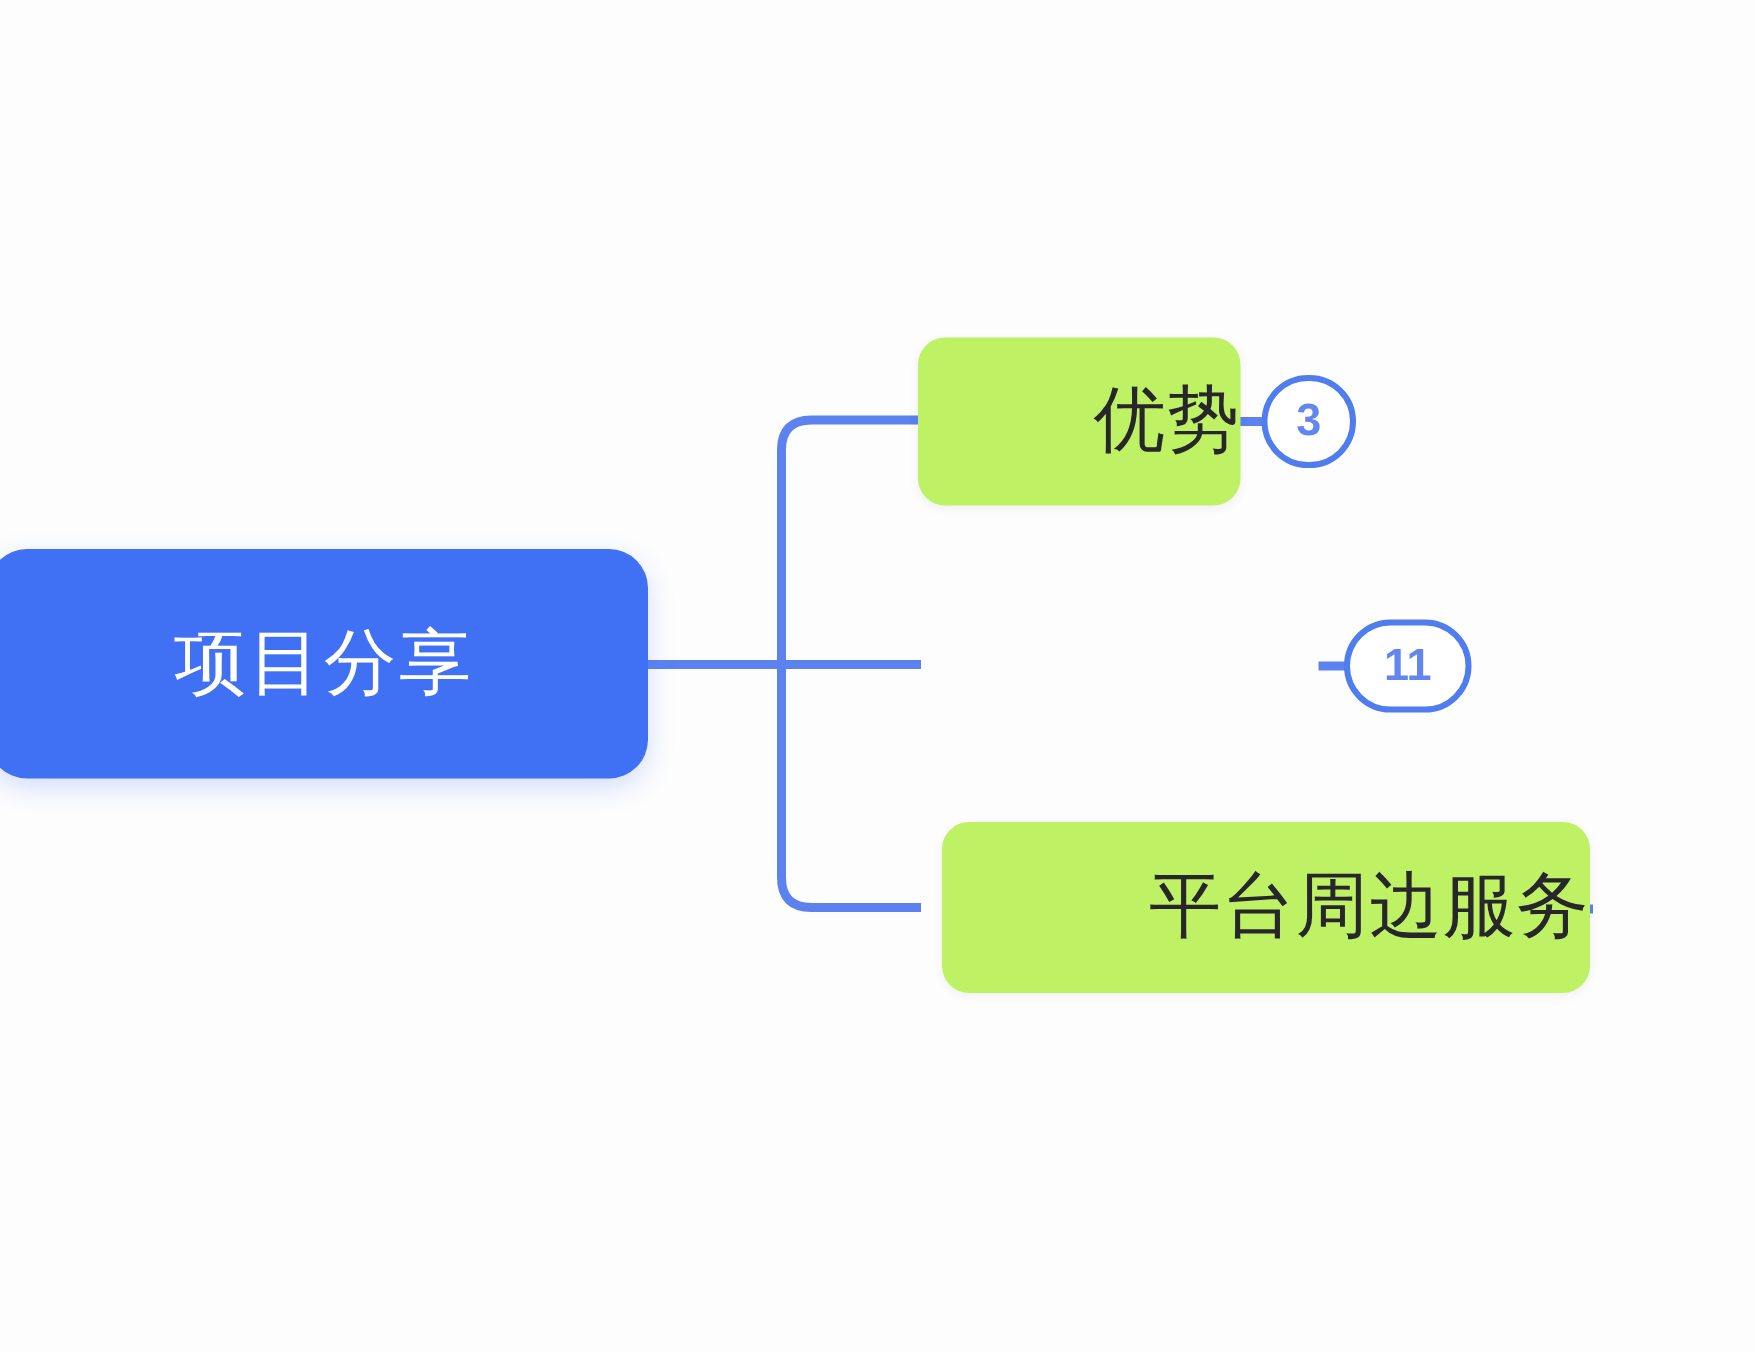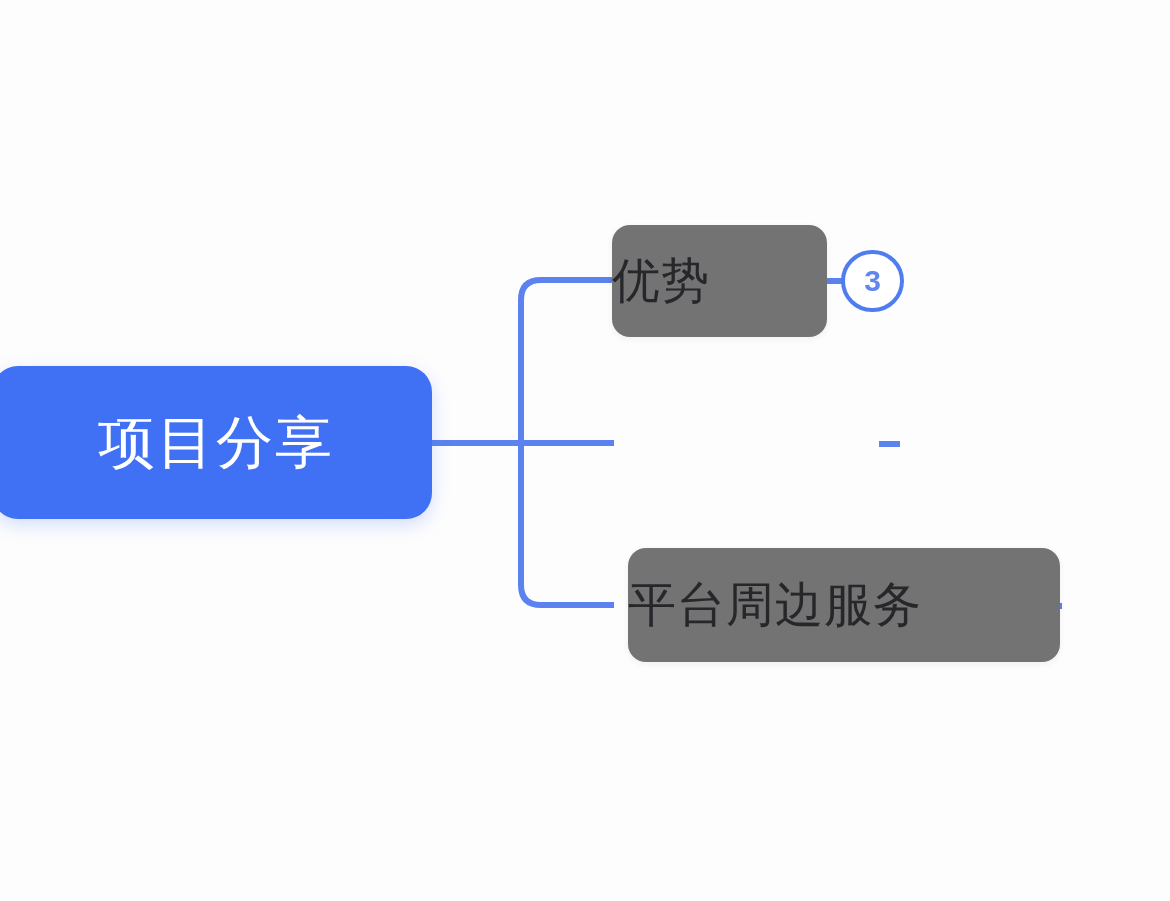--- a/index.html
+++ b/index.html
@@ -54,35 +54,35 @@
     border-radius: 26px;
     box-shadow: 0 6px 18px rgba(64, 112, 244, 0.22);
     display: flex;
     align-items: center;
     justify-content: center;
     box-sizing: border-box;
     padding-left: 8px;
   }
   .root-node-label {
     color: #ffffff;
-    font-size: 57px;
+    font-size: 48px;
     line-height: 1;
     letter-spacing: 2px;
     font-weight: 400;
     white-space: nowrap;
   }
 
   
   .branch-node {
     position: absolute;
-    background: #737373;
+    background: #bef264;
     border-radius: 18px;
     display: flex;
     align-items: center;
-    justify-content: flex-start;
+    justify-content: flex-end;
     box-sizing: border-box;
     box-shadow: 0 2px 7px rgba(30, 35, 60, 0.06);
   }
   .branch-node-label {
     color: #26262b;
     font-size: 48px;
     line-height: 1;
     letter-spacing: 1px;
     font-weight: 400;
     white-space: nowrap;
@@ -143,19 +143,22 @@
       <span class="root-node-label">项目分享</span>
     </div>
 
     <div class="branch-node n1">
       <span class="branch-node-label">优势</span>
     </div>
     <div class="count-badge b1">
       <span class="count-badge-label">3</span>
     </div>
 
+    <div class="count-badge b2">
+      <span class="count-badge-label">11</span>
+    </div>
 
     <div class="branch-node n3">
       <span class="branch-node-label">平台周边服务</span>
     </div>
 
   </div>
 </div>
 
 </body></html>

